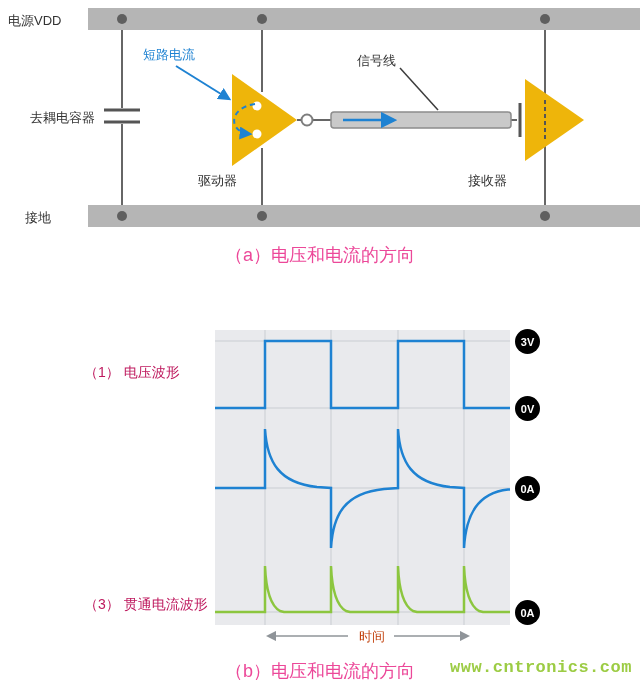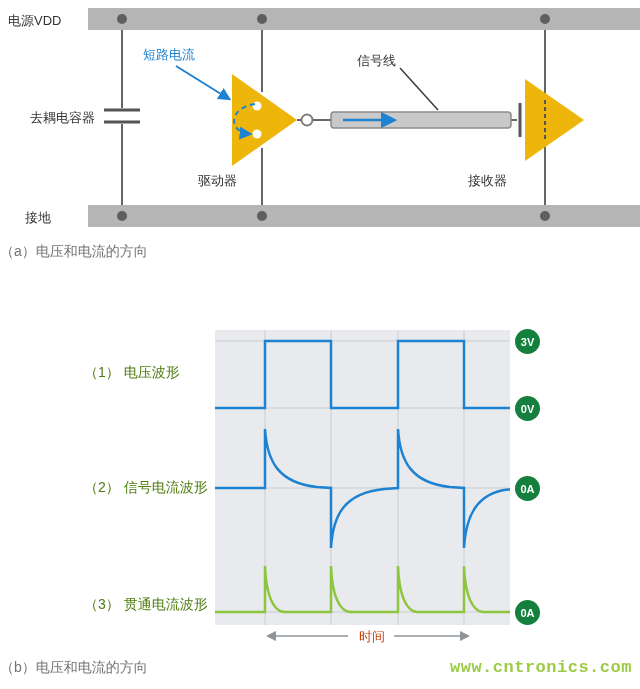--- a/index.html
+++ b/index.html
@@ -2,24 +2,24 @@
 <html><head>
 <meta charset="utf-8">
 <style>
   * { margin:0; padding:0; box-sizing:border-box; }
   html,body { background:#ffffff; }
   body { font-family:"Liberation Sans","DejaVu Sans",sans-serif; }
   .stage { position:relative; width:640px; height:689px; background:#ffffff; overflow:hidden; }
   .stage > svg { position:absolute; left:0; top:0; }
   .lbl { position:absolute; font-size:13px; color:#333333; white-space:nowrap; }
   .lbl.blue { color:#1e82d2; }
-  .caption { position:absolute; left:0; width:640px; font-size:14px; color:#737373; }
-  .rowlbl { position:absolute; left:84px; font-size:14px; color:#4d7c0f; white-space:nowrap; }
+  .caption { position:absolute; left:0; width:640px; text-align:center; font-size:18px; color:#ec4899; }
+  .rowlbl { position:absolute; left:84px; font-size:14px; color:#be185d; white-space:nowrap; }
   .badge { position:absolute; left:515px; width:25px; height:25px; border-radius:50%;
-           background:#15803d; color:#ffffff; font-size:11px; font-weight:bold;
+           background:#000000; color:#ffffff; font-size:11px; font-weight:bold;
            display:flex; align-items:center; justify-content:center; }
   .sigl { position:absolute; left:330px; top:147px; width:82px; text-align:center;
           font-size:13px; color:#1e82d2; line-height:18px; }
   .timelbl { position:absolute; left:350px; top:628px; width:44px; text-align:center;
              font-size:13px; color:#c2410c; }
   .watermark { position:absolute; left:450px; top:658px; font-size:17px; font-weight:bold;
                color:#9ccc44; letter-spacing:0.5px;font-family:Liberation Mono, monospace; }
 </style>
 </head>
 <body>
@@ -102,21 +102,20 @@
   <div class="lbl" style="left:8px; top:12px;">电源VDD</div>
   <div class="lbl" style="left:25px; top:209px;">接地</div>
   <div class="lbl" style="left:30px; top:109px;">去耦电容器</div>
   <div class="lbl blue" style="left:143px; top:46px;">短路电流</div>
   <div class="lbl" style="left:198px; top:172px;">驱动器</div>
   <div class="lbl" style="left:357px; top:52px;">信号线</div>
   <div class="lbl" style="left:468px; top:172px;">接收器</div>
   <div class="caption" style="top:243px;">（a）电压和电流的方向</div>
 
   <div class="rowlbl" style="top:364px;">（1） 电压波形</div>
-  <div class="rowlbl" style="top:479px;">（2） 信号电流波形</div>
   <div class="rowlbl" style="top:596px;">（3） 贯通电流波形</div>
 
   <div class="badge" style="top:329px;">3V</div>
   <div class="badge" style="top:396px;">0V</div>
   <div class="badge" style="top:476px;">0A</div>
   <div class="badge" style="top:600px;">0A</div>
 
   <div class="timelbl">时间</div>
   <div class="caption" style="top:659px;">（b）电压和电流的方向</div>
   <div class="watermark">www.cntronics.com</div>

